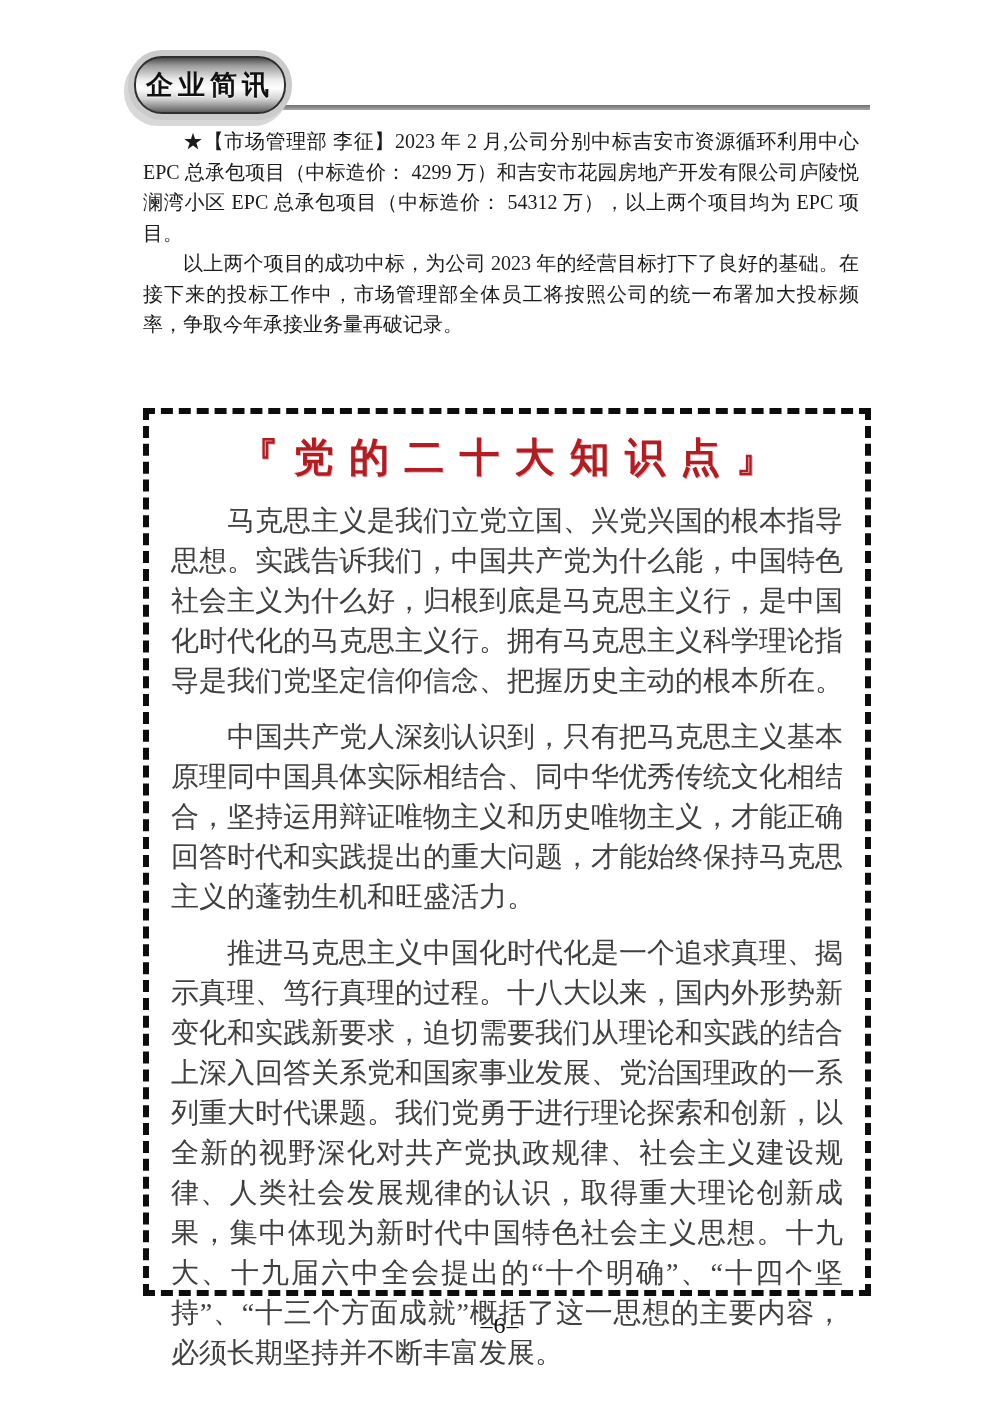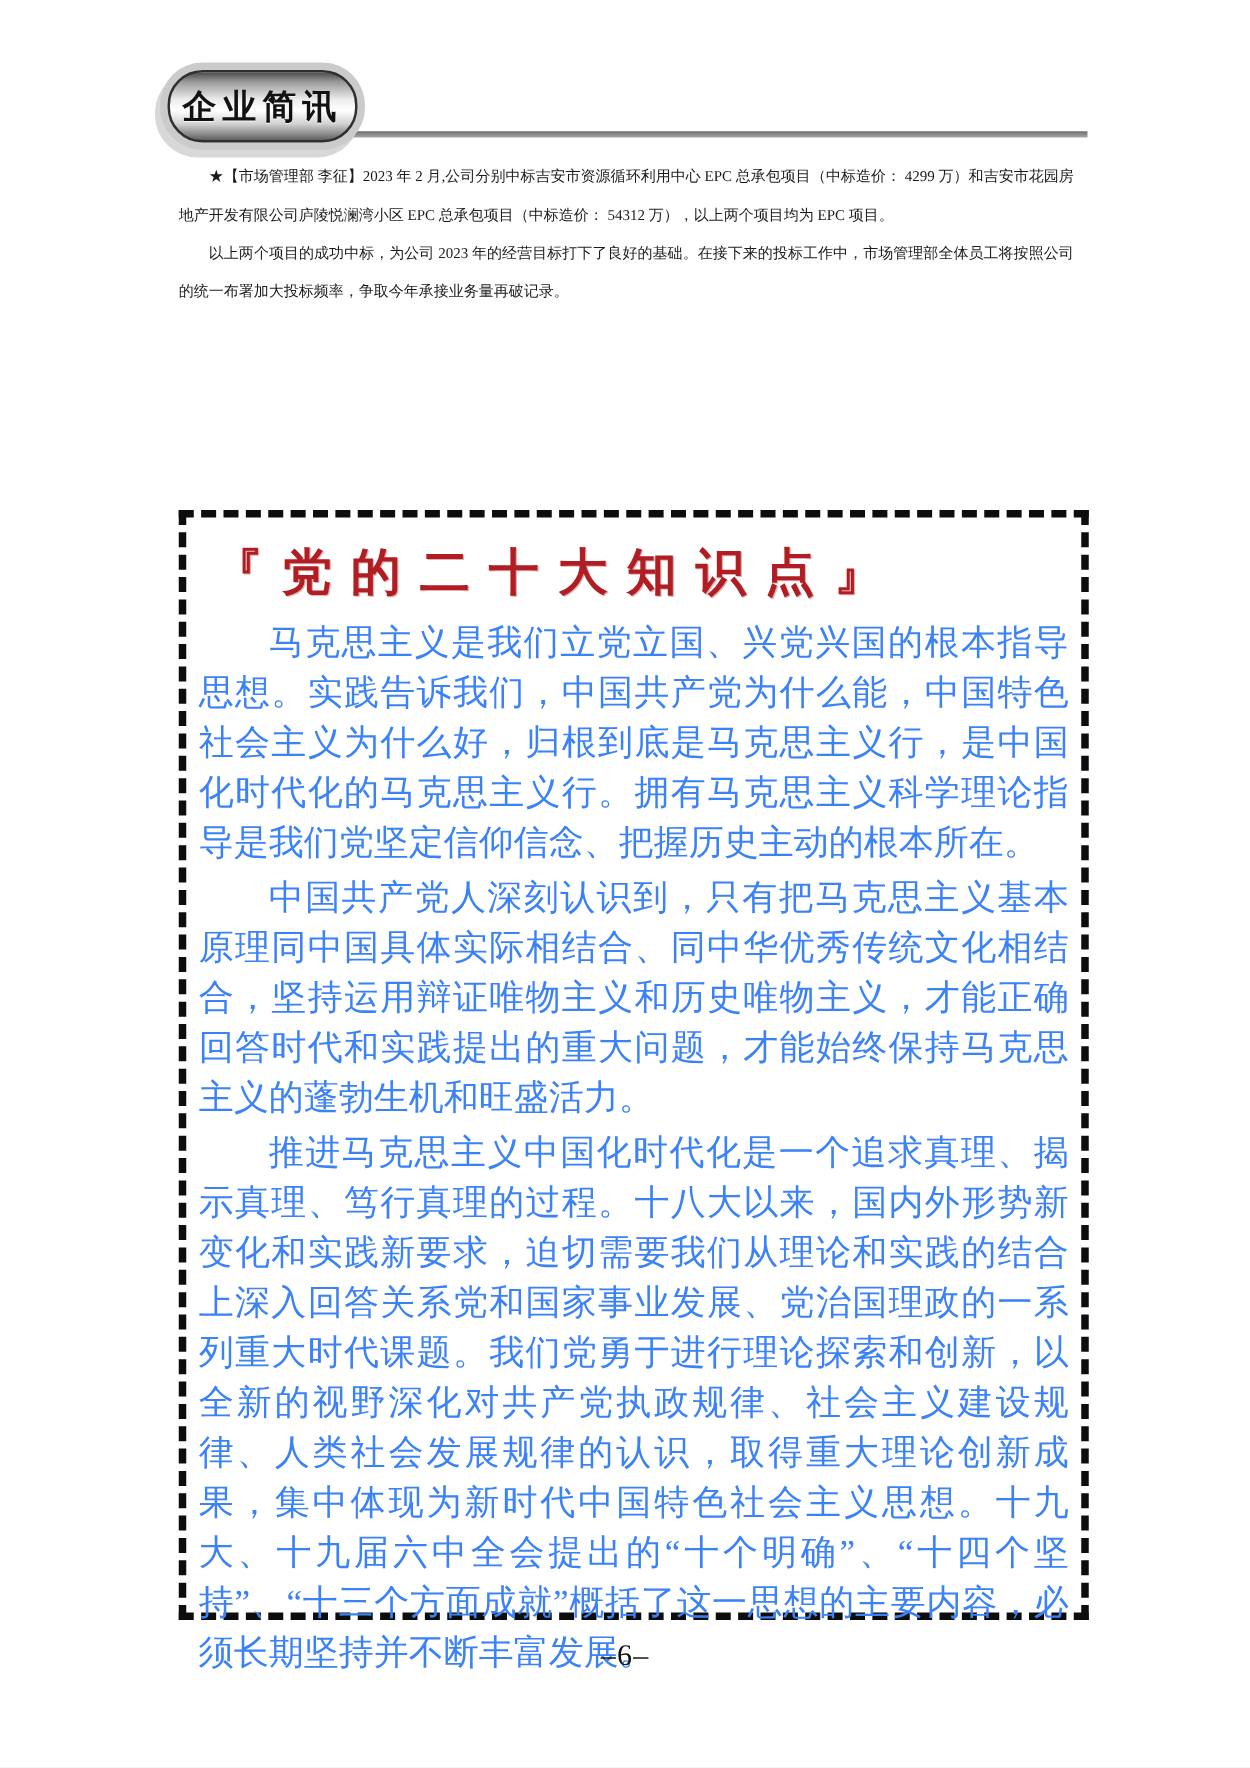--- a/index.html
+++ b/index.html
@@ -40,52 +40,53 @@
     z-index:1;
   }
   
   .news{
     position:absolute;
     left:143px;top:126px;
     width:716px;
   }
   .news p{
     margin:0;
-    font-size:12px;
+    font-size:20px;
     line-height:30.5px;
     text-align:justify;
     text-indent:2em;
   }
   
   .kbox{
     position:absolute;
     left:143px;top:408px;
     width:704px;
     height:876px;
     border:6px dashed #0d0d0d;
     padding:0 6px;
     background:#fff;
   }
   .kbox-title{
     margin:16px 0 10px 0;
+    text-align:center;
     font-weight:bold;
     font-size:40px;
     letter-spacing:0.38em;
     text-indent:0.38em;
     color:#b01e23;
     text-shadow:1px 1px 0 rgba(176,30,35,0.35);
     white-space:nowrap;
   }
   .kbox p{
-    margin:4px;
+    margin:16px;
     font-size:28px;
     line-height:40px;
     text-align:justify;
     text-indent:2em;
-    color:#3b82f6;
+    color:#404040;
   }
   
   .page-num{
     position:absolute;
     left:0;top:1312px;
     width:100%;
     text-align:center;
     font-size:24px;
     color:#111;
     letter-spacing:1px;

